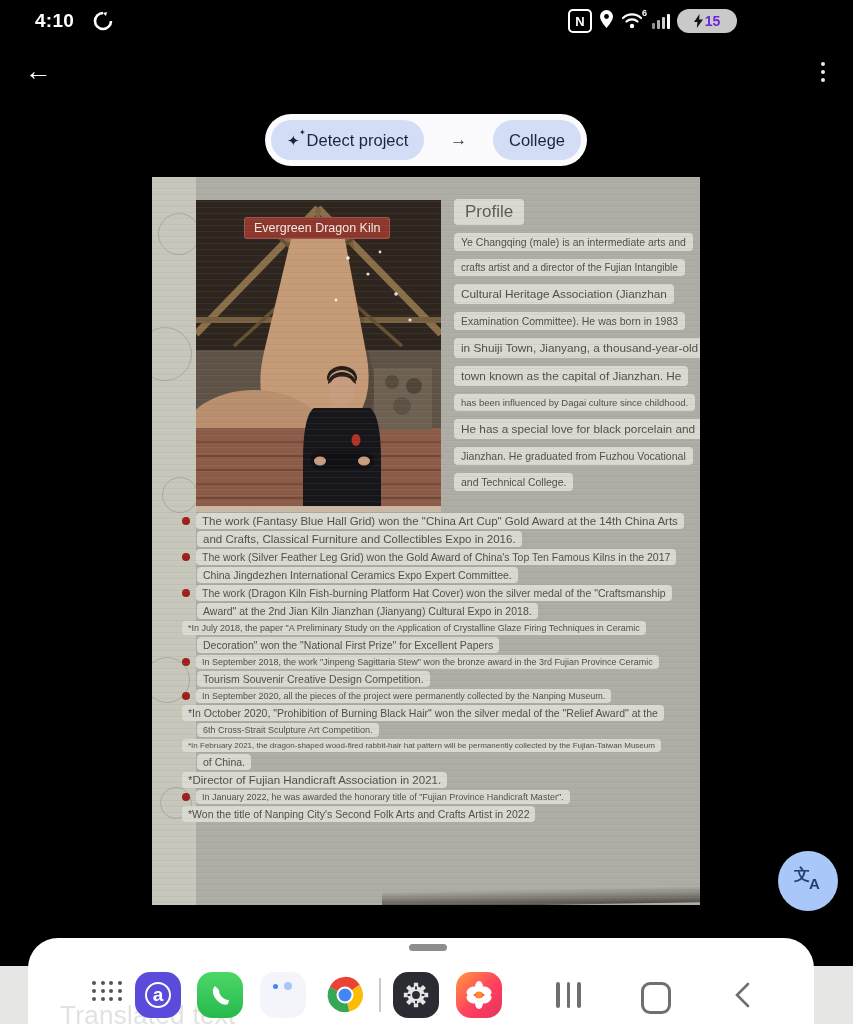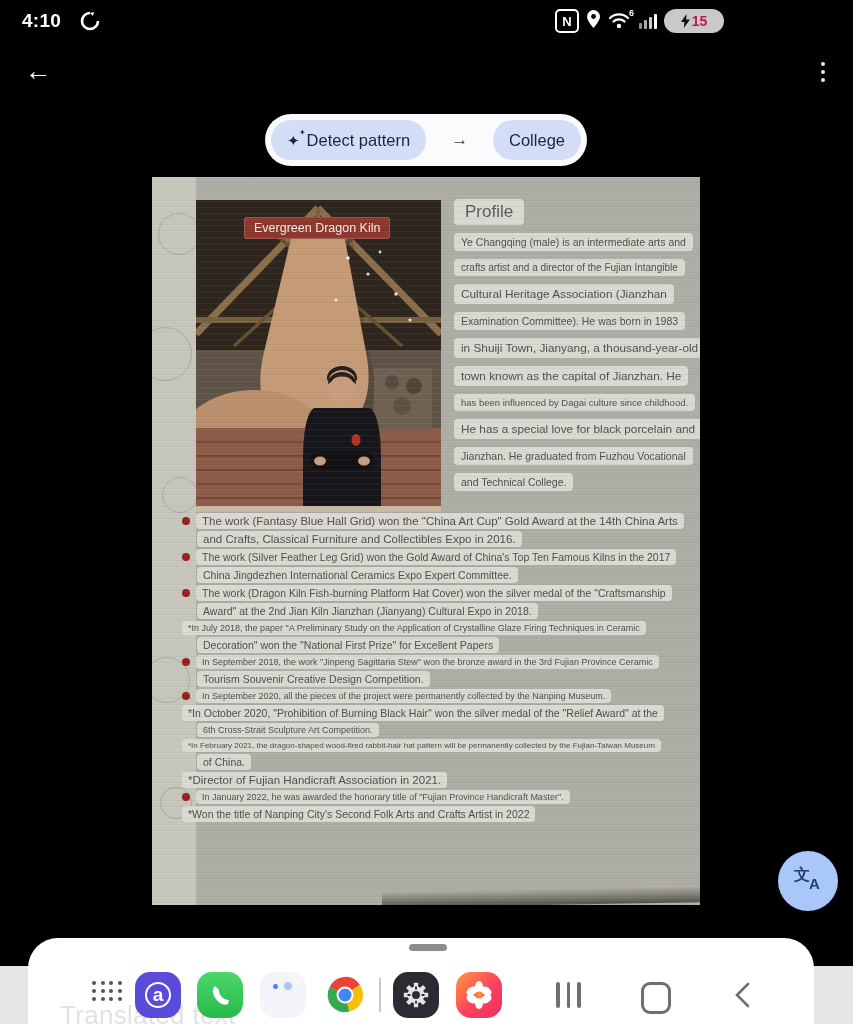--- a/index.html
+++ b/index.html
@@ -1,31 +1,31 @@
 <!DOCTYPE html>
 <html><head>
 <meta charset="utf-8">
 <style>
   html,body{margin:0;padding:0;background:#000;}
   #screen{position:relative;width:853px;height:1024px;background:#000;overflow:hidden;
           font-family:"Liberation Sans",sans-serif;}
 
   
-  .statusbar{position:absolute;left:4px;top:0;width:732px;height:44px;}
+  .statusbar{position:absolute;left:17px;top:0;width:732px;height:44px;}
   .sb-time{position:absolute;left:18px;top:10px;color:#fff;font-size:19px;font-weight:bold;letter-spacing:.3px;}
   .sb-sync{position:absolute;left:76px;top:11px;}
   .sb-right{position:absolute;right:12px;top:9px;display:flex;align-items:center;gap:7px;}
   .nfc{width:20px;height:20px;border:2px solid #fff;border-radius:5px;color:#fff;font-size:13px;font-weight:bold;
        display:flex;align-items:center;justify-content:center;}
   .wifi-wrap{position:relative;width:24px;height:20px;}
   .wifi-sup{position:absolute;right:-2px;top:-3px;color:#fff;font-size:9px;font-weight:bold;}
   .sigbars{display:flex;align-items:flex-end;gap:2px;height:16px;}
   .sigbars i{display:block;width:3px;border-radius:1px;}
   .batt{height:24px;min-width:46px;border-radius:13px;background:#c9c9c9;display:flex;align-items:center;
-        justify-content:center;gap:2px;color:#be185d;font-size:14px;font-weight:bold;padding:0 7px;}
+        justify-content:center;gap:2px;color:#6d28d9;font-size:14px;font-weight:bold;padding:0 7px;}
 
   
   .hdr-back{position:absolute;left:20px;top:54px;width:36px;height:36px;color:#fff;font-size:27px;line-height:34px;text-align:center;}
   .hdr-title{position:absolute;left:0;top:57px;width:853px;text-align:center;color:#f2f2f2;font-size:23px;letter-spacing:.2px;}
   .kebab{position:absolute;right:24px;top:58px;display:flex;flex-direction:column;gap:4px;padding:4px;}
   .kebab i{width:4px;height:4px;border-radius:50%;background:#e8e8e8;}
 
   
   .langbar{position:absolute;left:265px;top:114px;width:322px;height:52px;background:#fbfbfe;border-radius:26px;
            display:flex;align-items:center;justify-content:space-between;padding:0 6px;box-sizing:border-box;}
@@ -139,21 +139,21 @@
       <i></i>
       <i></i>
       <i></i>
     </div>
 
   <div class="langbar">
     <div class="lp">
       <span class="sparkle">
         <span>✦</span><span class="sp2">✦</span>
       </span>
-      <span>Detect pattern</span>
+      <span>Detect project</span>
     </div>
     <span class="lp-arrow">→</span>
     <div class="lp">
       <span>College</span>
     </div>
   </div>
 
   <div class="doc">
     <div class="doc-margin">
       <span class="sketch" style="left:6px;top:36px;width:40px;height:40px;"></span>

